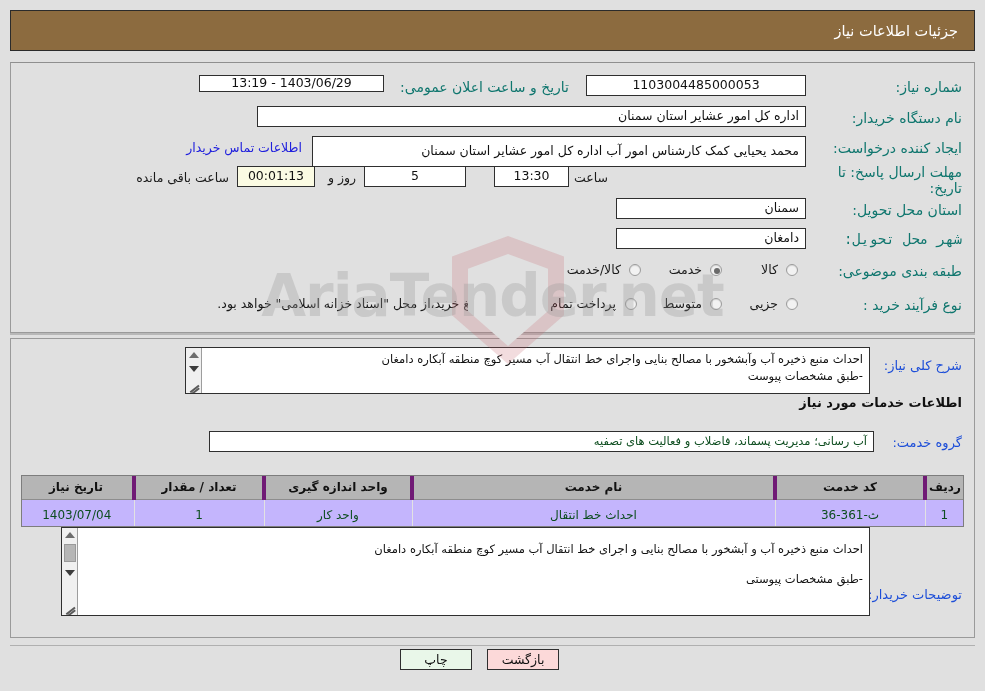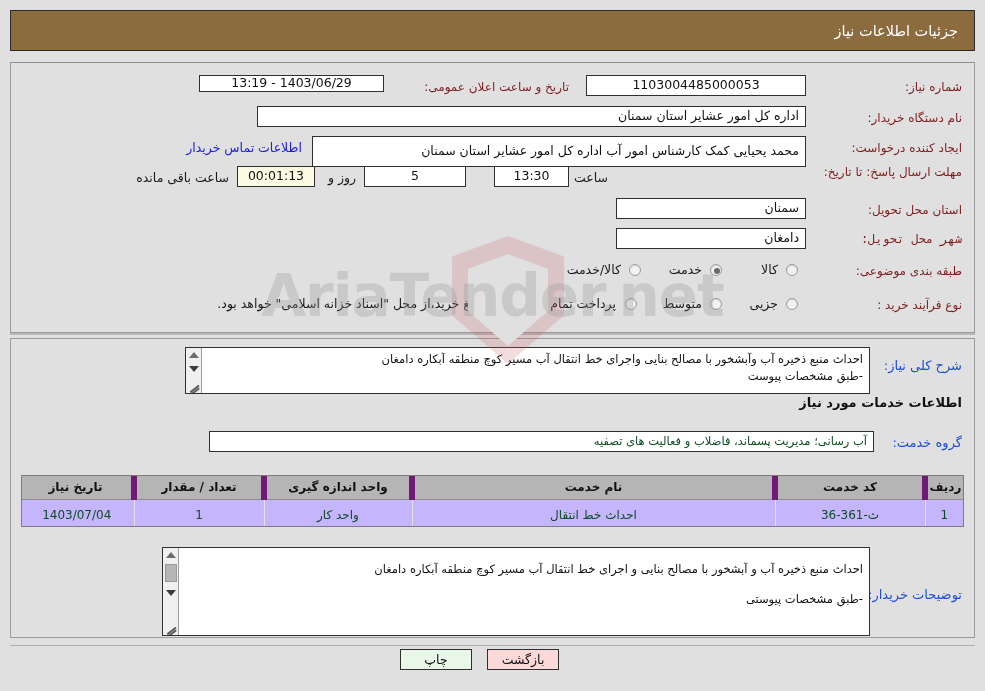--- a/index.html
+++ b/index.html
@@ -85,22 +85,22 @@
     font-weight: bold;
     color: rgba(150,150,150,0.30);
     font-family: "DejaVu Sans", "Liberation Sans", sans-serif;
     letter-spacing: -1px;
     direction: ltr;
   }
 
   
   .lbl {
     position: absolute;
-    font-size: 12px;
-    color: #7f1d1d;
+    font-size: 14px;
+    color: #0f766e;
     text-align: right;
     white-space: nowrap;
     line-height: 16px;
   }
   .lbl-wrap { white-space: normal; }
   .fld {
     position: absolute;
     background: #ffffff;
     border: 1px solid #2f2f2f;
     font-size: 12.5px;
@@ -260,21 +260,21 @@
     border-collapse: collapse;
     direction: rtl;
     table-layout: fixed;
   }
   table.items th {
     background: #b5b5b5;
     color: #111;
     font-size: 12px;
     font-weight: bold;
     height: 23px;
-    border-left: 6px solid #701a75;
+    border-left: 4px solid #701a75;
     border-bottom: 1px solid #8d8d8d;
     text-align: center;
     padding: 0;
   }
   table.items th:last-child { border-left: none; }
   table.items td {
     background: #c4b5fd;
     color: #0d4d1f;
     font-size: 12px;
     height: 32px;
@@ -427,21 +427,21 @@
             <td>واحد کار</td>
             <td class="num">1</td>
             <td class="num">1403/07/04</td>
           </tr>
         </tbody>
       </table>
     </div>
 
     <div class="sec-lbl" style="top:248px; right:12px;">توضیحات خریدار:</div>
 
-    <div class="ta" style="top:208px; right:104px; width:708px; height:89px;">
+    <div class="ta" style="top:188px; right:104px; width:809px; height:89px;">
       <div class="ta-scroll">
         <div class="sb-up">
             <span class="tri up"></span>
           </div>
         <div class="sb-thumb" style="top:16px; height:18px;"></div>
         <div class="sb-dn" style="top:38px;">
             <span class="tri dn"></span>
           </div>
         <div class="sb-grip"></div>
       </div>

